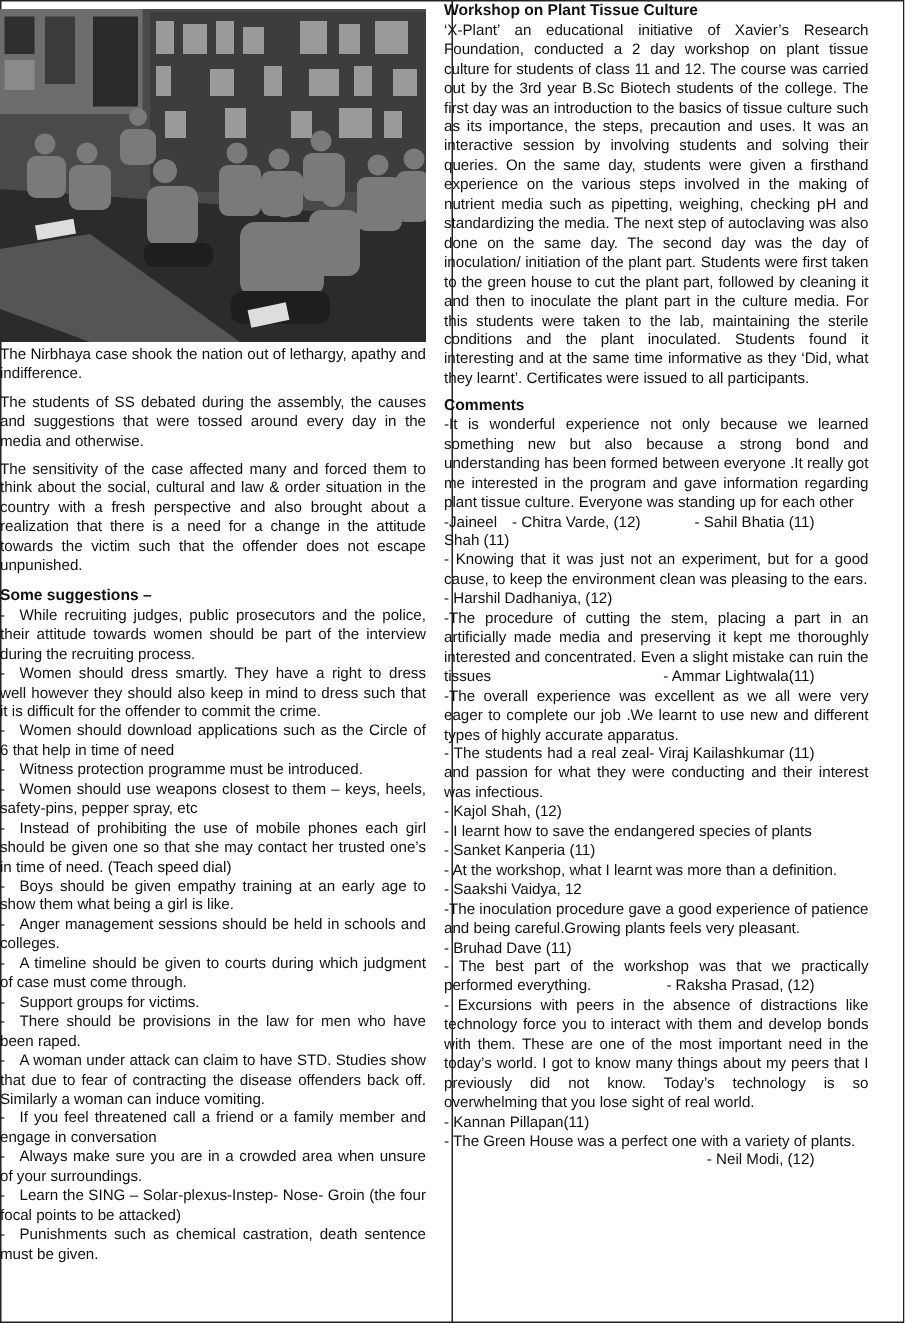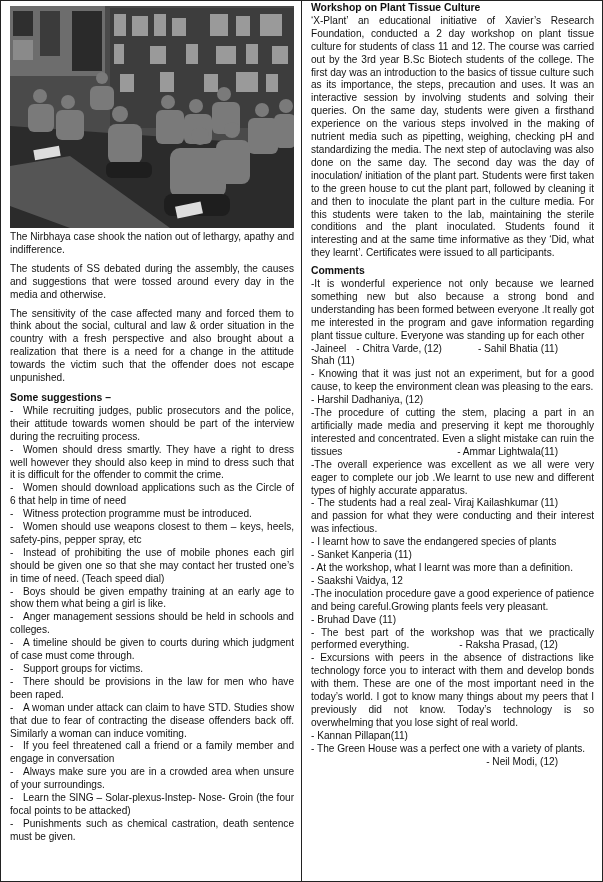--- a/index.html
+++ b/index.html
@@ -2,22 +2,22 @@
 <html><head>
 <meta charset="utf-8">
 <style>
   html, body { margin:0; padding:0; background:#fff; }
   body { width:603px; height:882px; overflow:hidden; position:relative;
          font-family:"Liberation Sans", sans-serif; color:#111; }
   .frame { position:absolute; left:0; top:0; width:601px; height:880px;
            border:1px solid #222; border-bottom:2px solid #222; }
   .divider { position:absolute; left:301px; top:0; width:1px; height:882px; background:#222; }
   .col { position:absolute; top:0; font-size:10.1px; line-height:12.9px; }
-  .left { left:10px; width:284px; }
-  .right { left:311px; width:283px; top:2px; }
+  .left { left:0; width:284px; }
+  .right { left:296px; width:283px; top:2px; }
   .photo { position:relative; width:284px; height:222px; margin-top:6px; overflow:hidden; background:#3a3a3a; }
   p { margin:0; text-align:justify; }
   .para { margin-bottom:6px; }
   .h { font-weight:bold; font-size:10.4px; }
   .sugg { margin-top:7px; }
   .item { text-align:justify; }
   .dash { display:inline-block; width:13px; }
   .comment { text-align:justify; }
   .author { text-align:left; padding-right:36px; }
   .inline-author { float:right; margin-right:36px; }
@@ -142,20 +142,21 @@
         <p class="author">- Harshil Dadhaniya, (12)</p>
       </div>
       <div>
         <p class="comment"><span>-The procedure of cutting the stem, placing a part in an artificially made media and preserving it kept me thoroughly interested and concentrated. Even a slight mistake can ruin the tissues</span><span class="inline-author">- Ammar Lightwala(11)</span></p>
       </div>
       <div>
         <p class="comment"><span> -The overall experience was excellent as we all were very eager to complete our job .We learnt to use new and different types of highly accurate apparatus.</span><span class="inline-author">- Viraj Kailashkumar (11)</span></p>
       </div>
       <div>
         <p class="comment"><span>-  The students had a real zeal and passion for what they were conducting and their interest was infectious.</span></p>
+        <p class="author">- Kajol Shah, (12)</p>
       </div>
       <div>
         <p class="comment"><span>- I learnt how to save the endangered species of plants</span></p>
         <p class="author">- Sanket Kanperia (11)</p>
       </div>
       <div>
         <p class="comment"><span>-  At the workshop, what I learnt was more than a definition.</span></p>
         <p class="author">- Saakshi Vaidya, 12</p>
       </div>
       <div>

